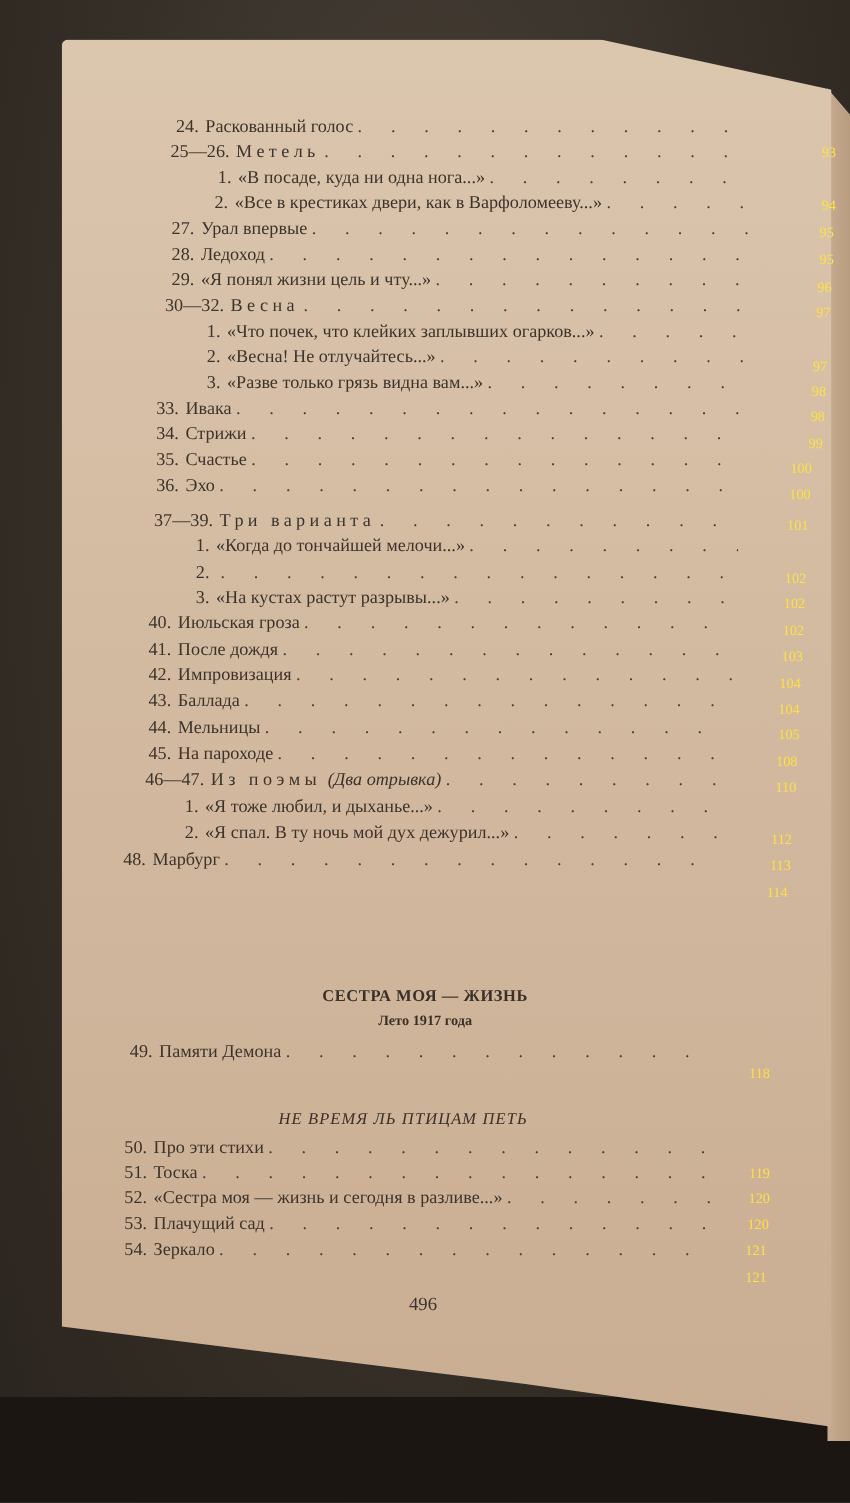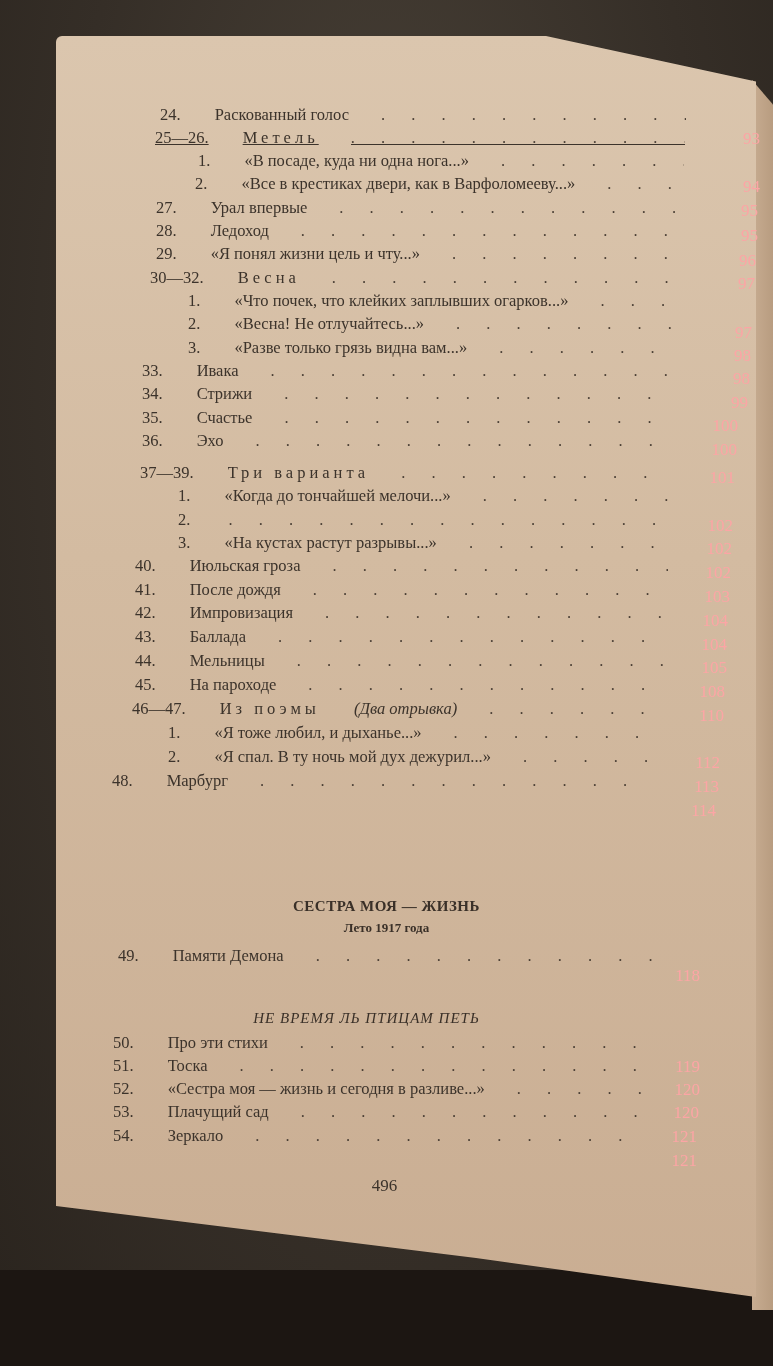--- a/index.html
+++ b/index.html
@@ -26,31 +26,31 @@
     position:absolute; left:752px; top:80px; width:21px; height:1230px;
     background: linear-gradient(90deg, #c7ac91, #b89c80);
     clip-path: polygon(0 0, 100% 2%, 100% 100%, 0 100%);
   }
   .content {
     position:absolute; left:0; top:0; width:773px; height:1366px;
     color:#3c332b;
   }
   .row {
     position:absolute; height:22px; font-size:16.5px; line-height:22px;
-    white-space:nowrap; display:flex; align-items:baseline;gap:28px;
+    white-space:nowrap; display:flex; align-items:baseline;
   }
   .num { margin-right:6px; }
   .title { }
   .spaced { letter-spacing:4px; }
   .italic { font-style:italic; }
   .dots {
     flex:1; overflow:hidden; margin:0 4px; letter-spacing:11px; color:#4a3f35;
   }
   .page-num {
-    position:absolute; font-size:17px; line-height:22px; color:#fca5a5;
+    position:absolute; font-size:13px; line-height:22px; color:#fde047;
   }
   .section-title {
     position:absolute; left:0; width:773px; text-align:center;
     font-weight:bold; font-size:15px; color:#3a3028; letter-spacing:0.5px;
   }
   .section-sub {
     position:absolute; left:0; width:773px; text-align:center;
     font-weight:bold; font-size:13px; color:#3a3028;
   }
   .section-italic {
@@ -69,21 +69,21 @@
 <div class="bottom-shadow"></div>
 <div class="page-right-edge"></div>
 <div class="page"></div>
 
 <div class="content" id="toc">
     <div class="row" style="left: 160px; top: 104px; width: 529.84px;">
       <span class="num">24.</span>
       <span class="title">Раскованный голос</span>
       <span class="dots">. . . . . . . . . . . . . . . . . . . . . . . . . . . . . . . . . . . . . . . .</span>
     </div>
-    <div class="row" style="left: 155px; top: 127px; width: 533.92px; text-decoration: underline;">
+    <div class="row" style="left: 155px; top: 127px; width: 533.92px;">
       <span class="num">25—26.</span>
       <span class="title spaced">Метель</span>
       <span class="dots">. . . . . . . . . . . . . . . . . . . . . . . . . . . . . . . . . . . . . . . .</span>
     </div>
     <div class="row" style="left: 198px; top: 150px; width: 490px;">
       <span class="num">1.</span>
       <span class="title">«В посаде, куда ни одна нога...»</span>
       <span class="dots">. . . . . . . . . . . . . . . . . . . . . . . . . . . . . . . . . . . . . . . .</span>
     </div>
     <div class="row" style="left: 195px; top: 173px; width: 492.08px;">

